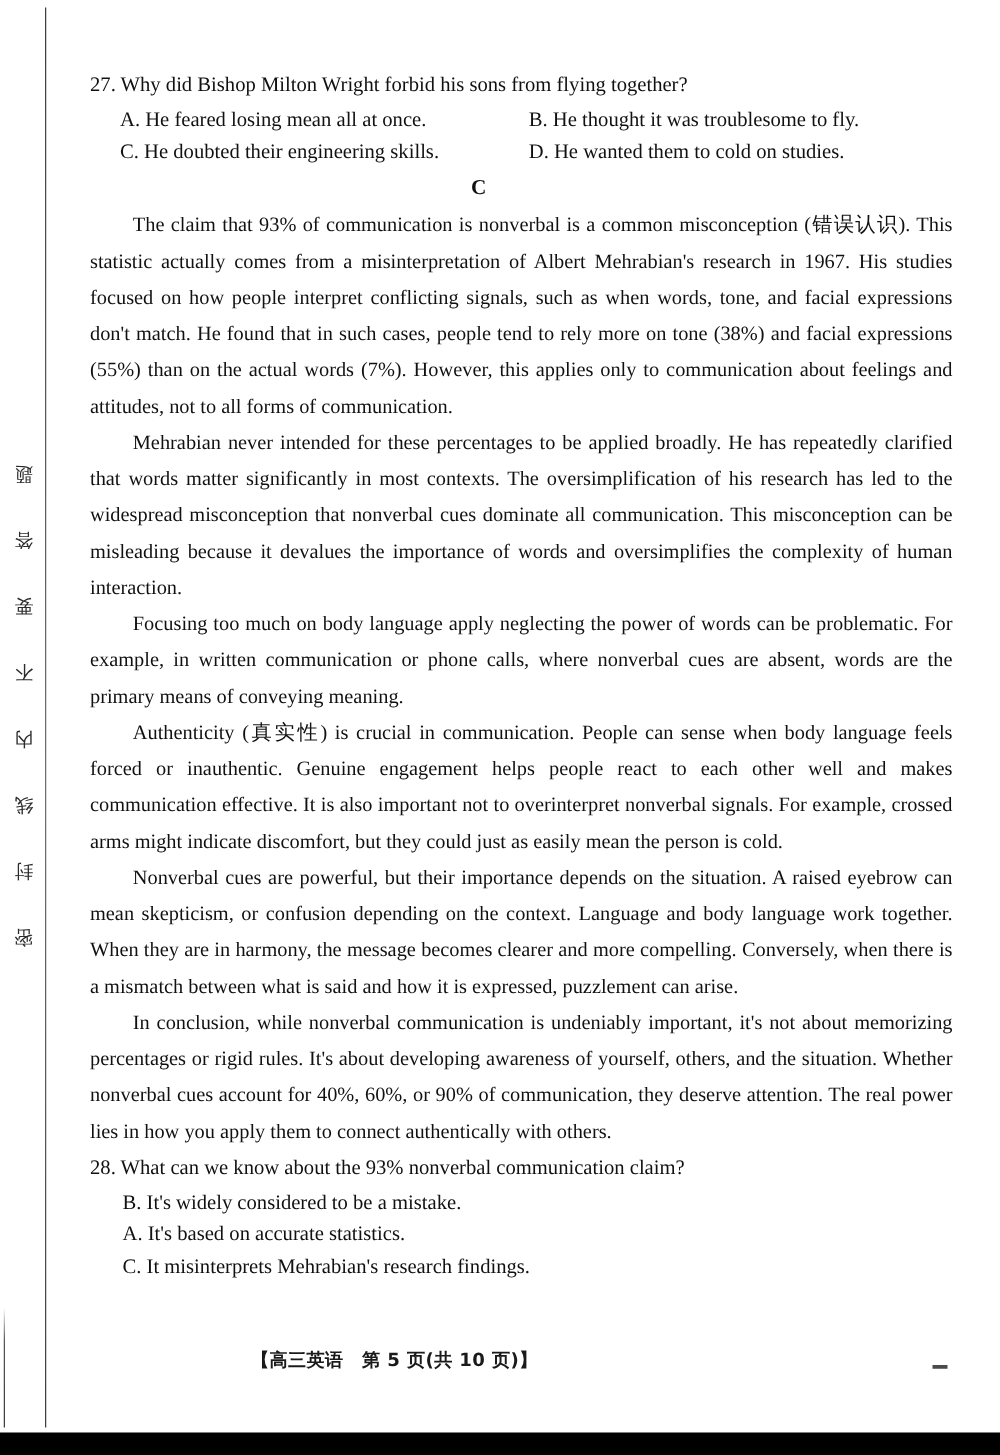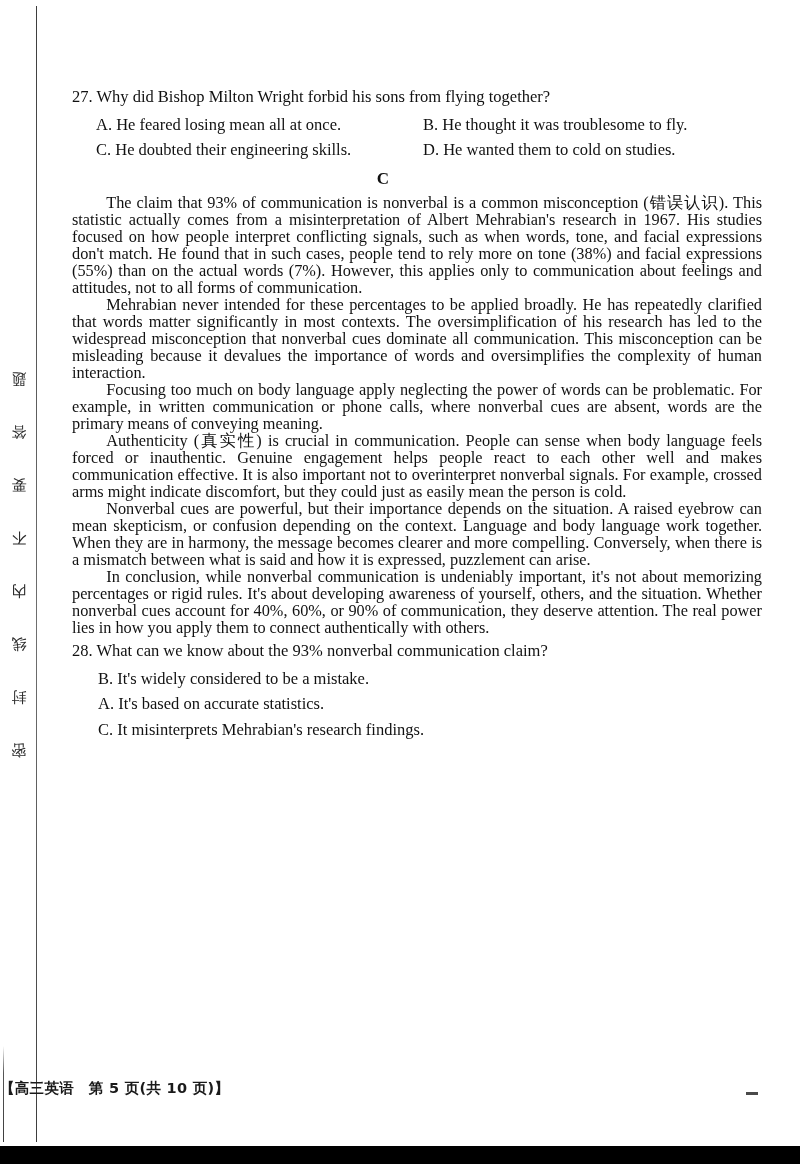--- a/index.html
+++ b/index.html
@@ -54,21 +54,21 @@
   .seal-text .ch {
     display: block;
     transform: rotate(180deg);
     height: 53px;
   }
 
   
   .content {
     position: absolute;
     left: 72px;
-    top: 84px;
+    top: 55px;
     width: 690px;
   }
 
   .q-stem {
     font-size: 16.5px;
     line-height: 26px;
     margin: 0 0 2px 0;
     text-indent: -22px;
     padding-left: 22px;
     white-space: nowrap;
@@ -96,21 +96,21 @@
     text-align: center;
     font-weight: bold;
     font-size: 17px;
     line-height: 26px;
     margin: 4px 0 2px 0;
     padding-right: 68px;
   }
 
   .para {
     font-size: 16.3px;
-    line-height: 17px;
+    line-height: 29px;
     text-align: justify;
     text-justify: inter-word;
     margin: 0;
     text-indent: 2.1em;
     hyphens: none;
   }
 
   .q2-stem {
     font-size: 16.5px;
     line-height: 26px;
@@ -128,21 +128,21 @@
     padding-left: 26px;
     white-space: nowrap;
   }
 
   
   .footer {
     position: absolute;
     left: 0;
     top: 1079px;
     width: 739px;
-    text-align: left;
+    text-align: center;
     font-family: "DejaVu Sans", sans-serif;
     font-size: 14.5px;
     font-weight: bold;
     color: #1a1a1a;
     letter-spacing: 0.3px;
   }
   .footer .inner-pad {
     display: inline-block;
     padding-right: 108px;
   }

